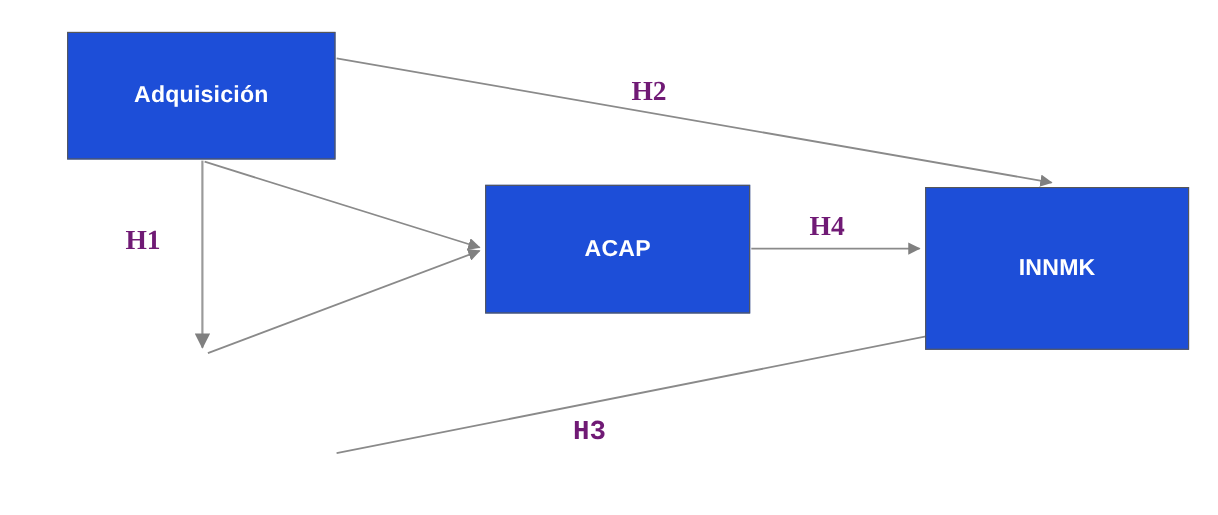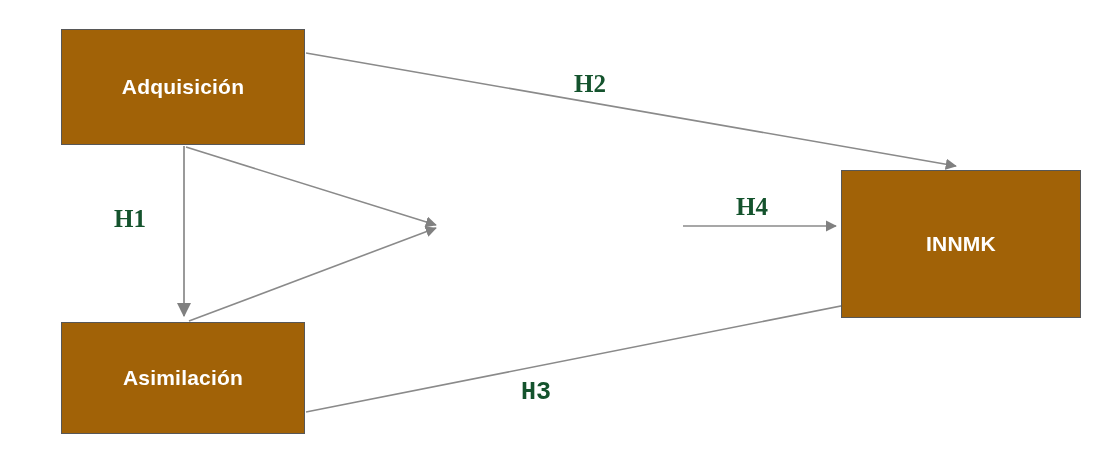--- a/index.html
+++ b/index.html
@@ -18,39 +18,39 @@
   #diagram-svg {
     position: absolute;
     left: 0;
     top: 0;
     width: 1107px;
     height: 468px;
   }
   .node-box {
     position: absolute;
     box-sizing: border-box;
-    background: #a16207;
+    background: #1d4ed8;
     border: 1px solid #575757;
     display: flex;
     align-items: center;
     justify-content: center;
   }
   .node-label {
     color: #ffffff;
     font-family: "Liberation Sans", sans-serif;
     font-size: 21px;
     font-weight: bold;
     letter-spacing: 0.2px;
     text-align: center;
     line-height: 1.1;
     user-select: none;
   }
   .edge-label {
     position: absolute;
-    color: #14532d;
+    color: #701a75;
     font-family: "Liberation Serif", serif;
     font-size: 25px;
     font-weight: bold;
     white-space: nowrap;
     user-select: none;
   }
 </style>
 </head>
 <body>
 
@@ -73,24 +73,24 @@
 
     <line x1="683" y1="226" x2="836" y2="226" stroke="#8a8a8a" stroke-width="1.6" marker-end="url(#arrowGray)"></line>
 
     <line x1="306" y1="412" x2="957" y2="283" stroke="#8a8a8a" stroke-width="1.6" marker-end="url(#arrowGray)"></line>
   </svg>
 
   <div class="node-box" style="left:61px; top:29px; width:244px; height:116px;">
     <span class="node-label">Adquisición</span>
   </div>
 
-  <div class="node-box" style="left:61px; top:322px; width:244px; height:112px;">
-    <span class="node-label">Asimilación</span>
+
+  <div class="node-box" style="left:441px; top:168px; width:241px; height:117px;">
+    <span class="node-label">ACAP</span>
   </div>
-
 
   <div class="node-box" style="left:841px; top:170px; width:240px; height:148px;">
     <span class="node-label">INNMK</span>
   </div>
 
   <div class="edge-label" style="left:114px; top:205px;">H1</div>
 
   <div class="edge-label" style="left:574px; top:70px;">H2</div>
 
   <div class="edge-label" style="left:521px; top:378px;font-family:Liberation Mono, monospace;">H3</div>

